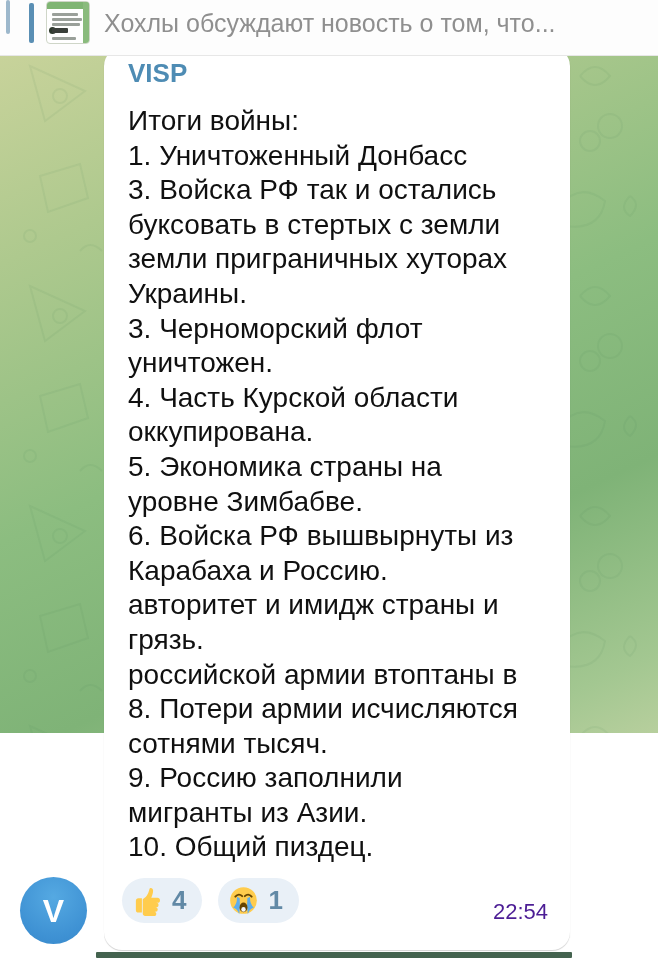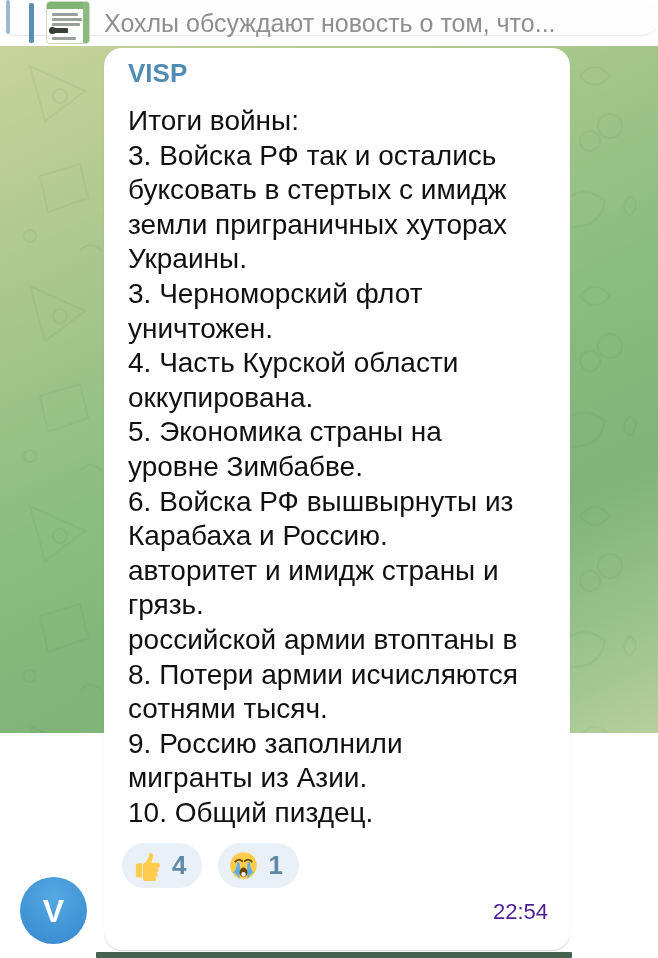--- a/index.html
+++ b/index.html
@@ -2,22 +2,22 @@
 <html><head>
 <meta charset="utf-8">
 <style>
   * { margin:0; padding:0; box-sizing:border-box; }
   html,body { width:658px; height:958px; }
   body { font-family:"Liberation Sans", sans-serif; overflow:hidden; }
 
   .screen { position:relative; width:658px; height:958px; overflow:hidden; background:#fff; }
 
   
-  .topbar { position:absolute; left:0; top:0; width:658px; height:36px; background:#fdfdfd;
-            border-bottom:1px solid #e7e7e7; z-index:5;border-radius:16px; }
+  .topbar { position:absolute; left:0; top:0; width:658px; height:56px; background:#fdfdfd;
+            border-bottom:1px solid #e7e7e7; z-index:5; }
   .edge-line { position:absolute; left:6px; top:0; width:4px; height:34px; background:#9db8cc; border-radius:2px; }
   .reply-line { position:absolute; left:29px; top:3px; width:5px; height:40px; background:#5a8fb4; border-radius:2px; }
   .thumb { position:absolute; left:46px; top:1px; width:44px; height:43px; border-radius:4px;
            background:#ffffff; overflow:hidden; border:1px solid #cfd6c8; }
   .thumb .t-top { position:absolute; left:0; top:0; width:100%; height:7px; background:#7fb573; }
   .thumb .t-right { position:absolute; right:0; top:0; width:6px; height:100%; background:#8abb7d; }
   .thumb .t-line { position:absolute; left:5px; height:3px; background:#9aa09a; border-radius:1px; }
   .thumb .t-line.l1 { top:11px; width:26px; }
   .thumb .t-line.l2 { top:16px; width:30px; }
   .thumb .t-line.l3 { top:21px; width:28px; }
@@ -102,22 +102,23 @@
       </defs>
       <rect width="100%" height="100%" fill="url(#dd)"></rect>
     </svg>
 
     <div class="bubble">
       <div class="tail"></div>
       <div class="sender">VISP</div>
 
       <div class="msg-lines">
           <div class="msg-line">Итоги войны:</div>
+          <div class="msg-line">1. Уничтоженный Донбасс</div>
           <div class="msg-line">3. Войска РФ так и остались</div>
-          <div class="msg-line">буксовать в стертых с имидж</div>
+          <div class="msg-line">буксовать в стертых с земли</div>
           <div class="msg-line">земли приграничных хуторах</div>
           <div class="msg-line">Украины.</div>
           <div class="msg-line">3. Черноморский флот</div>
           <div class="msg-line">уничтожен.</div>
           <div class="msg-line">4. Часть Курской области</div>
           <div class="msg-line">оккупирована.</div>
           <div class="msg-line">5. Экономика страны на</div>
           <div class="msg-line">уровне Зимбабве.</div>
           <div class="msg-line">6. Войска РФ вышвырнуты из</div>
           <div class="msg-line">Карабаха и Россию.</div>

